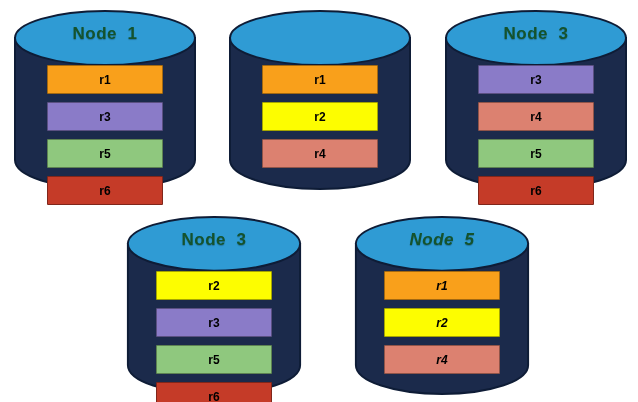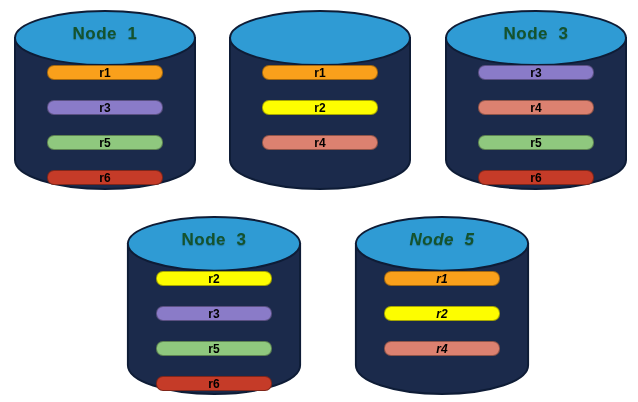--- a/index.html
+++ b/index.html
@@ -40,23 +40,23 @@
   .bars {
     position: absolute;
     left: 50%;
     transform: translateX(-50%);
     top: 57px;
     width: 116px;
   }
 
   .bar {
     box-sizing: border-box;
-    height: 15px;
-    margin-bottom: 20px;
-    border-radius: 7px;
+    height: 29px;
+    margin-bottom: 8px;
+    border-radius: 1px;
     border: 1px solid rgba(0,0,0,0.35);
     display: flex;
     align-items: center;
     justify-content: center;
   }
 
   .bar span {
     font-size: 12px;
     font-weight: bold;
     color: #000000;

